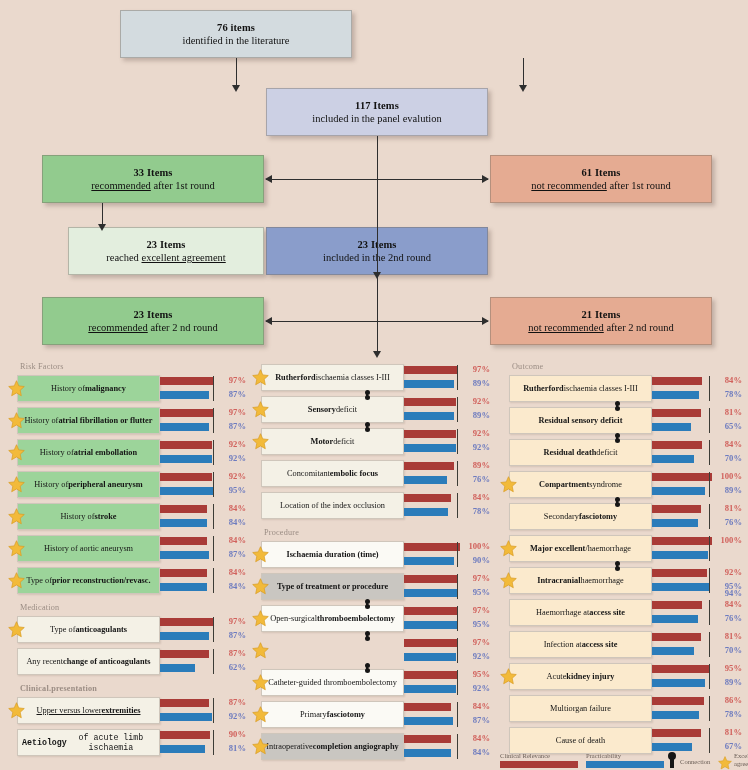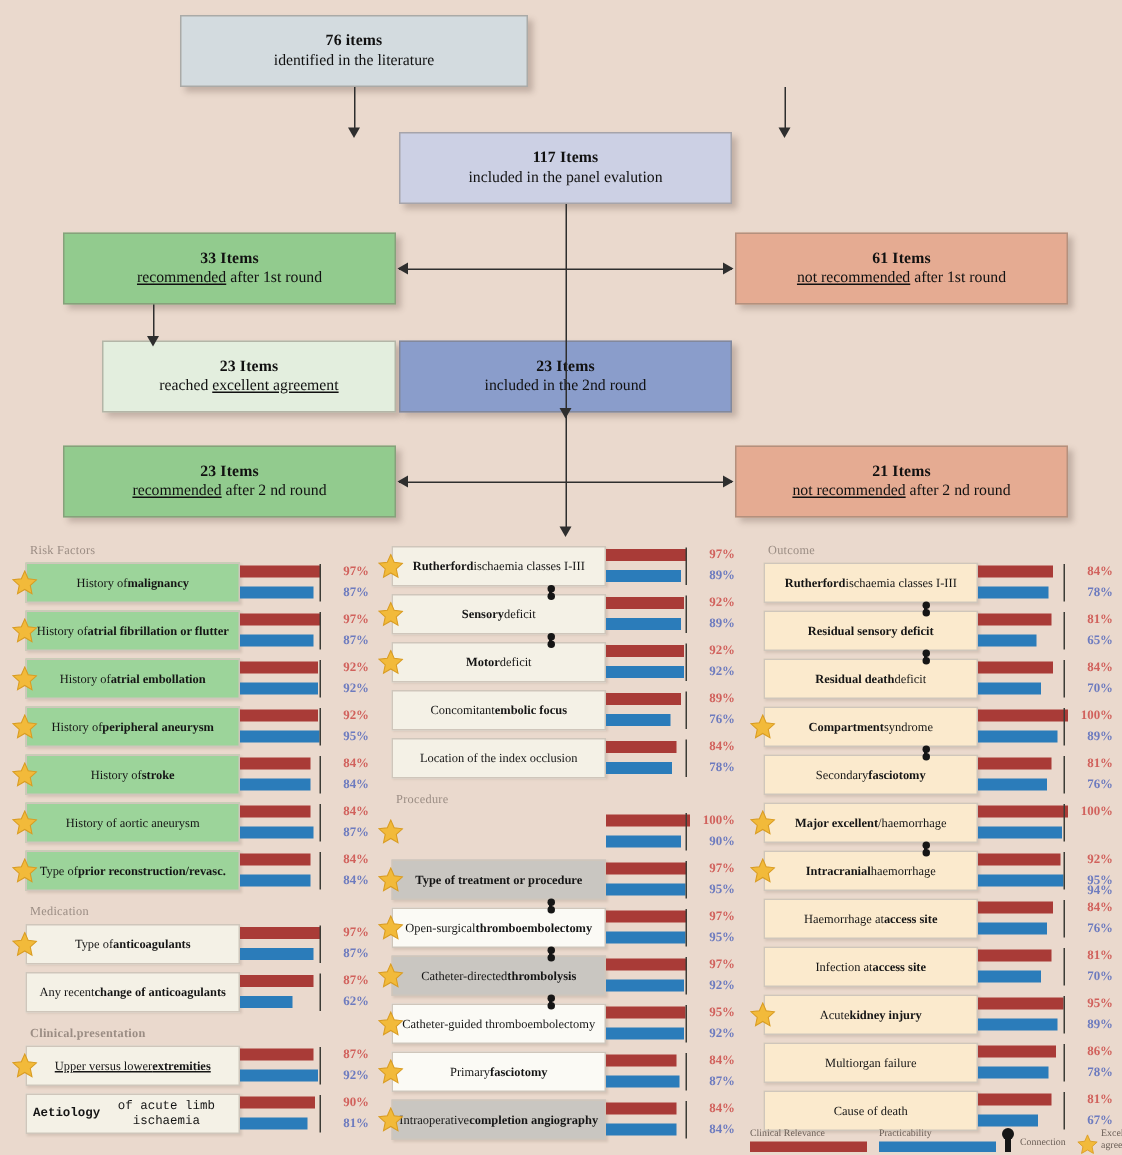--- a/index.html
+++ b/index.html
@@ -347,20 +347,23 @@
           <div class="vline" style="left: 53.2px; height: 25px;"></div>
         </div>
         <div class="pct pct-r" style="top: 2px;">84%</div>
         <div class="pct pct-b" style="top: 16px;">78%</div>
       </div>
       <div class="sec-head" style="margin-top: 7px;">Procedure</div>
       <div class="row">
         <svg class="star" viewBox="0 0 24 24">
           <polygon points="12,1 15.2,8.3 23,9.2 17.2,14.5 18.8,22.2 12,18.3 5.2,22.2 6.8,14.5 1,9.2 8.8,8.3" fill="#f2ba3a" stroke="#d99c22" stroke-width="1"></polygon>
         </svg>
+        <div class="label bg-white" title="Ischaemia duration (time)" style="right: 88px;">
+          <b>Ischaemia duration (time)</b>
+        </div>
         <div class="bars" style="right: 32px; width: 56px;">
           <div class="bar bar-red" style="width: 56px;"></div>
           <div class="bar bar-blue" style="width: 50.4px;"></div>
           <div class="vline" style="left: 53.2px; height: 25px;"></div>
         </div>
         <div class="pct pct-r" style="top: 2px;">100%</div>
         <div class="pct pct-b" style="top: 16px;">90%</div>
       </div>
       <div class="row">
         <svg class="star" viewBox="0 0 24 24">
@@ -397,21 +400,20 @@
         <div class="conn" style="left: 48%; top: 29px; height: 6px;">
           <div class="seg" style="top: 1px; height: 5px;"></div>
           <div class="dot" style="top: -1px;"></div>
           <div class="dot" style="top: 4px;"></div>
         </div>
       </div>
       <div class="row">
         <svg class="star" viewBox="0 0 24 24">
           <polygon points="12,1 15.2,8.3 23,9.2 17.2,14.5 18.8,22.2 12,18.3 5.2,22.2 6.8,14.5 1,9.2 8.8,8.3" fill="#f2ba3a" stroke="#d99c22" stroke-width="1"></polygon>
         </svg>
-        <div class="label bg-gray" title="Catheter-directed thrombolysis" style="right: 88px;">Catheter-directed <b>thrombolysis</b></div>
         <div class="bars" style="right: 32px; width: 56px;">
           <div class="bar bar-red" style="width: 54.3px;"></div>
           <div class="bar bar-blue" style="width: 51.5px;"></div>
           <div class="vline" style="left: 53.2px; height: 25px;"></div>
         </div>
         <div class="pct pct-r" style="top: 2px;">97%</div>
         <div class="pct pct-b" style="top: 16px;">92%</div>
         <div class="conn" style="left: 48%; top: 29px; height: 6px;">
           <div class="seg" style="top: 1px; height: 5px;"></div>
           <div class="dot" style="top: -1px;"></div>

